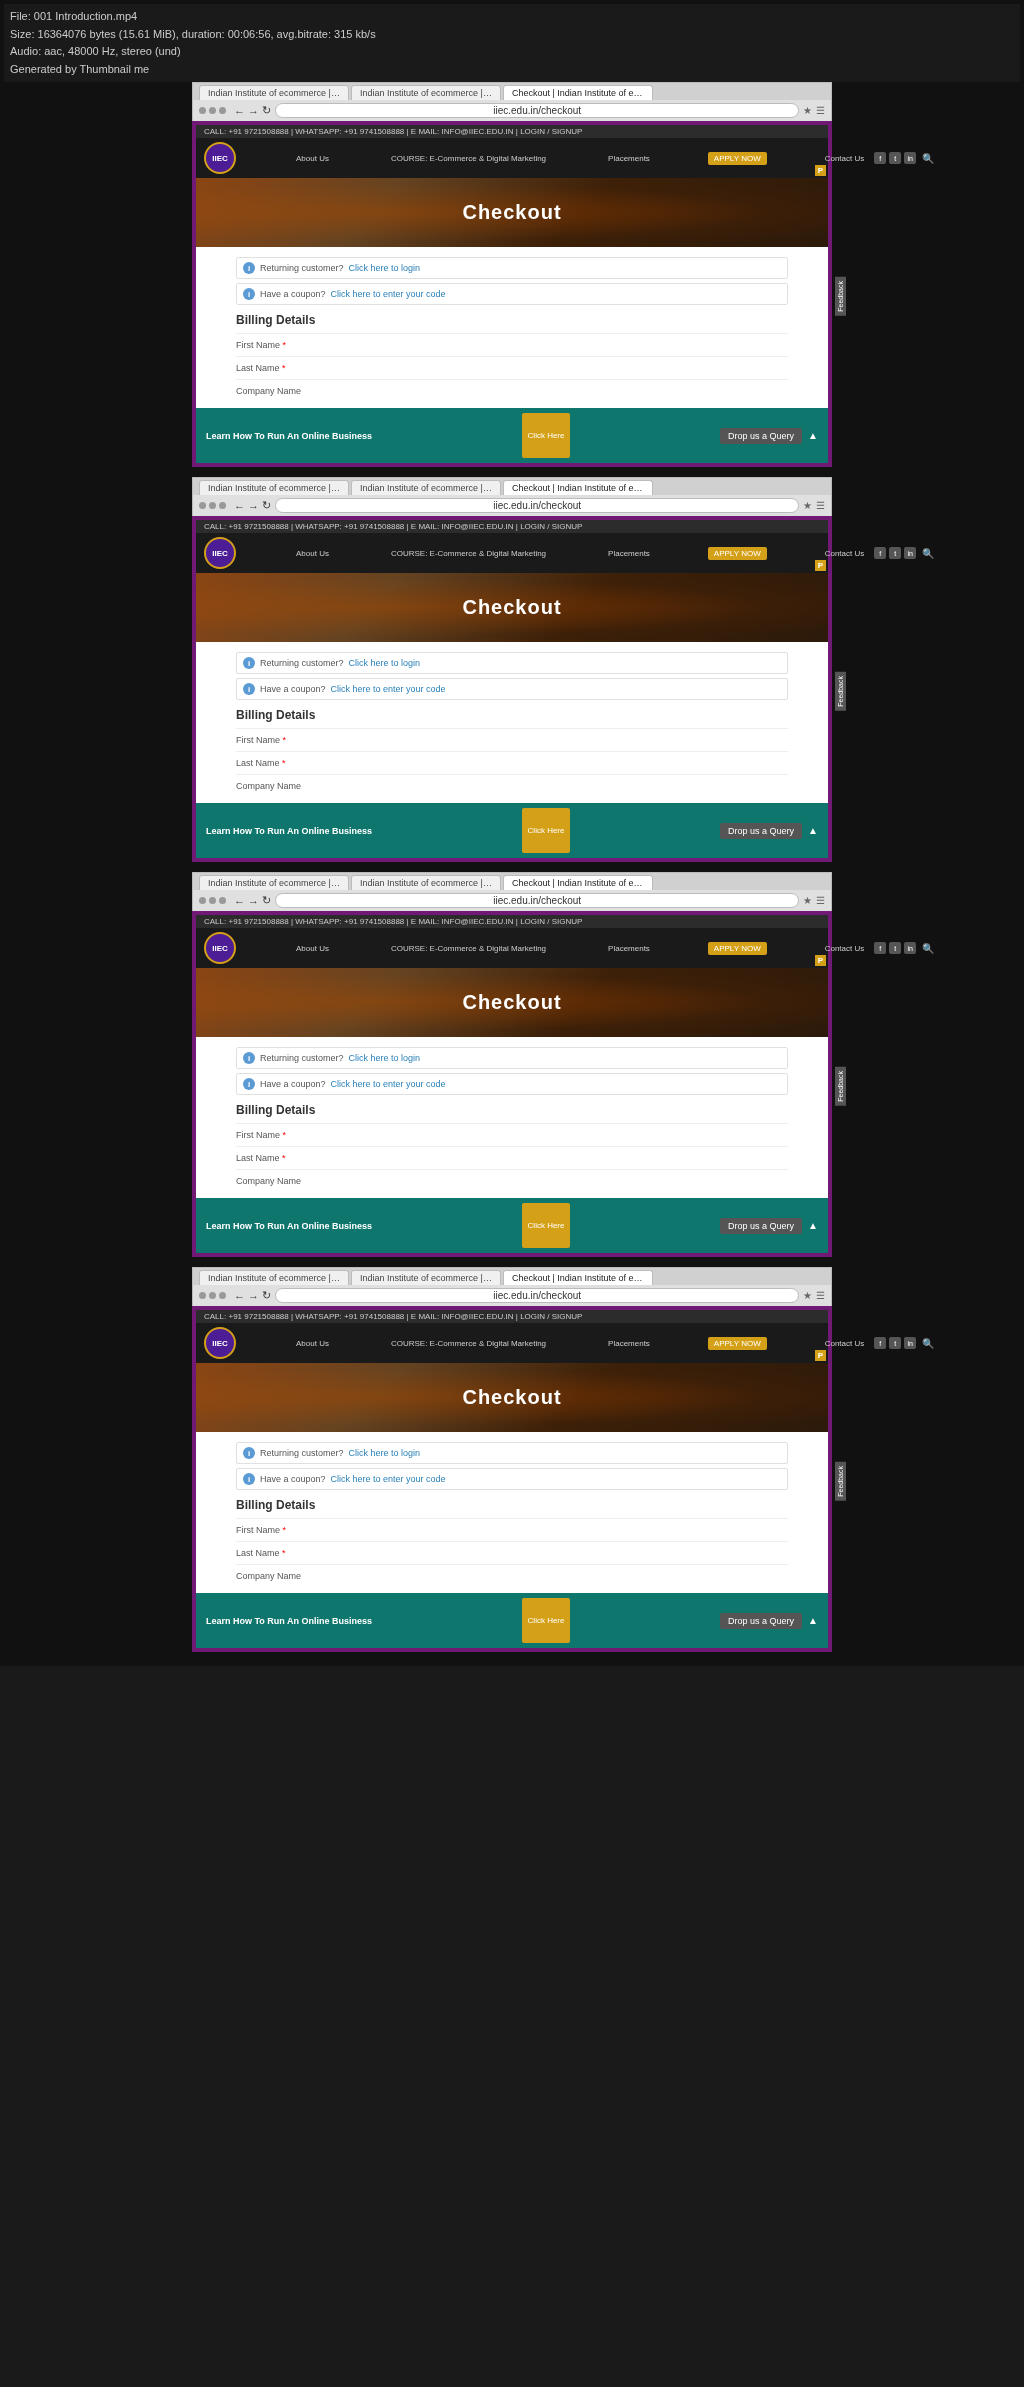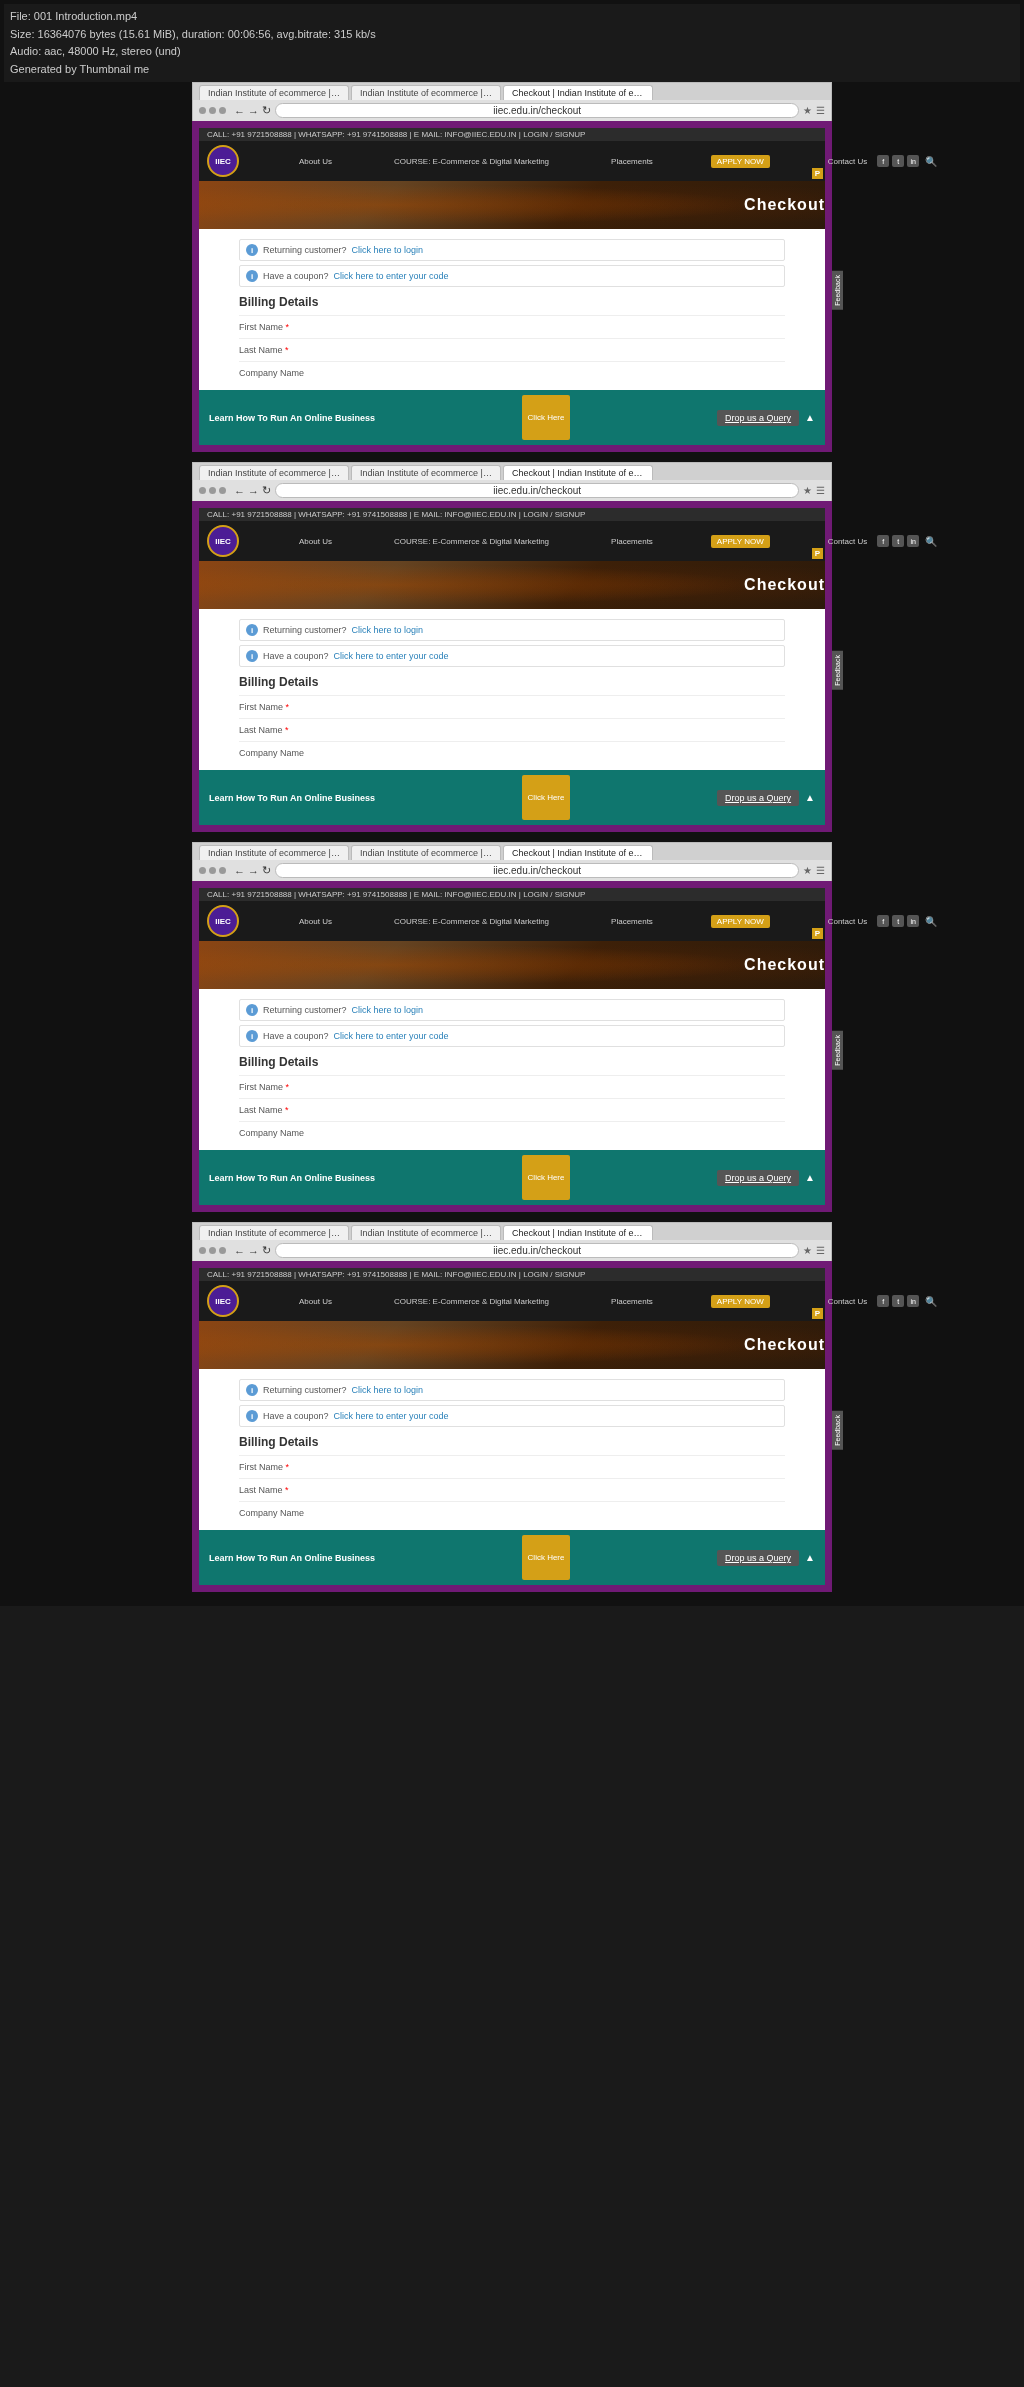--- a/index.html
+++ b/index.html
@@ -85,21 +85,21 @@
       text-overflow: ellipsis;
     }
     .browser-tab.active {
       background: #fff;
       color: #222;
     }
 
     
     .website-content {
       background: #fff;
-      border: 7px solid #701a75;
+      border: 4px solid #701a75;
     }
 
     
     .site-top-bar {
       background: #2c2c2c;
       color: #ccc;
       font-size: 8px;
       padding: 2px 8px;
       display: flex;
       align-items: center;
@@ -189,26 +189,26 @@
       background: #d4a017;
       color: #fff;
       font-size: 8px;
       padding: 1px 3px;
       font-weight: bold;
     }
 
     
     .site-hero {
       background: linear-gradient(135deg, #8B4513 0%, #654321 30%, #3d2008 60%, #2c1a0a 100%);
-      height: 48px;
-      display: flex;
-      align-items: center;
-      justify-content: flex-end;
-      color: #fff;
-      font-size: 16px;
+      height: 69px;
+      display: flex;
+      align-items: center;
+      justify-content: center;
+      color: #fff;
+      font-size: 20px;
       font-weight: bold;
       letter-spacing: 1px;
       position: relative;
       overflow: hidden;
     }
     .hero-overlay {
       position: absolute;
       inset: 0;
       background: radial-gradient(ellipse at 30% 50%, rgba(180,80,0,0.4) 0%, transparent 60%),
                   radial-gradient(ellipse at 70% 50%, rgba(100,40,0,0.3) 0%, transparent 60%);
@@ -297,21 +297,20 @@
     .sticky-banner-query {
       background: #555;
       color: #fff;
       padding: 3px 8px;
       border-radius: 2px;
       display: flex;
       align-items: center;
       gap: 3px;
       cursor: pointer;
       font-size: 9px;
-      text-decoration: underline;
     }
     .banner-close {
       color: #fff;
       font-size: 10px;
       cursor: pointer;
       margin-left: 6px;
     }
 
     .outer-block {
       display: flex;

